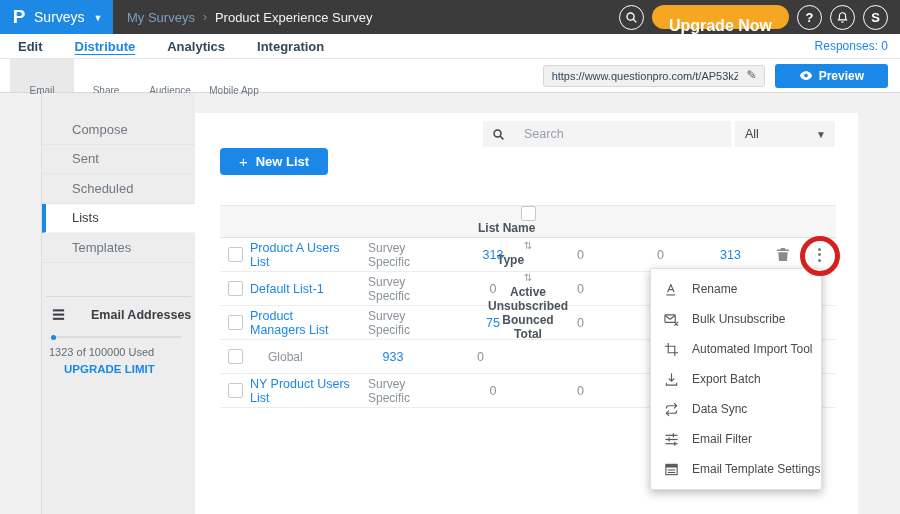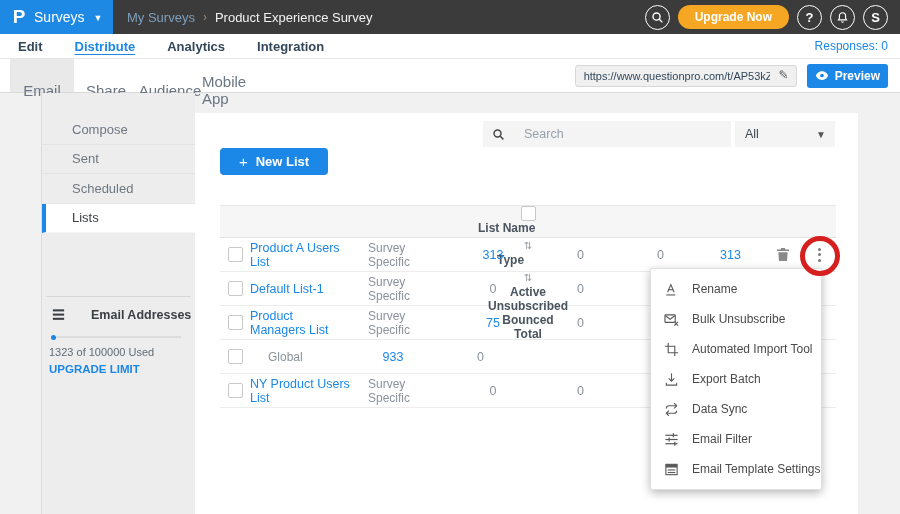--- a/index.html
+++ b/index.html
@@ -12,54 +12,54 @@
   .brand { width:113px; height:34px; background:#1e88e5; display:flex; align-items:center; padding-left:13px; gap:9px; color:#fff; }
   .brand .logo { font-weight:700; font-size:18px; line-height:1; transform:scaleX(1.05); }
   .brand .prod { font-size:14px; }
   .caret { font-size:9px; color:#fff; margin-top:1px; }
   .crumbs { display:flex; align-items:center; gap:8px; margin-left:14px; font-size:13px; }
   .crumb-parent { color:#7e9fbe; }
   .crumb-sep { color:#8a8a8a; font-size:12px; }
   .crumb-current { color:#f2f2f2; }
   .header-right { margin-left:auto; display:flex; align-items:center; gap:8px; margin-right:12px; }
   .hcircle { width:25px; height:25px; border:1.6px solid #fff; border-radius:50%; display:flex; align-items:center; justify-content:center; color:#fff; font-size:13px; font-weight:700; }
-  .upgrade-btn { background:#f5a623; color:#fff; font-size:12px; font-weight:700; border:none; border-radius:12px; height:24px; padding:4px 17px; }
+  .upgrade-btn { background:#f5a623; color:#fff; font-size:16px; font-weight:700; border:none; border-radius:12px; height:24px; padding:12px 17px; }
 
   
   .surveynav { position:absolute; left:0; top:34px; width:900px; height:25px; background:#fff; border-bottom:1px solid #e6e6e6; display:flex; align-items:center; padding:0 12px 0 18px; }
   .surveynav .tabs { display:flex; gap:32px; }
   .snav-item { font-size:13px; font-weight:600; color:#33475b; cursor:pointer; }
   .snav-item.active { color:#1b87e6; text-decoration:underline; text-underline-offset:3px; }
   .responses { margin-left:auto; font-size:12px; color:#1b87e6; }
 
   
   .toolbar { position:absolute; left:0; top:59px; width:900px; height:34px; background:#fff; border-bottom:1px solid #d9d9d9; display:flex; align-items:stretch; padding-left:10px; }
   .ttab { width:64px; display:flex; flex-direction:column; align-items:center; justify-content:center; gap:1px; color:#6b7683; }
-  .ttab .tlabel { font-size:15px;margin-top:28px; }
+  .ttab .tlabel { font-size:10px;margin-top:28px; }
   .ttab.active { background:#e9e9e9; }
   .ttab svg { display:block; }
   .toolbar-right { margin-left:auto; display:flex; align-items:center; gap:10px; margin-right:12px; }
   .urlwrap { position:relative; width:222px; height:22px; }
   .urlwrap input { width:100%; height:100%; background:#f0f0f0; border:1px solid #d7d7d7; border-radius:3px; font-size:11px; color:#33475b; padding:0 26px 0 8px; font-family:"Liberation Sans",sans-serif; }
   .pencil { position:absolute; right:3px; top:2px; width:20px; height:17px; display:flex; align-items:center; justify-content:center; color:#555; font-size:12px; cursor:pointer; }
-  .preview-btn { height:24px; background:#1b87e6; color:#fff; border:none; border-radius:3px; font-size:12px; font-weight:600; display:flex; align-items:center; gap:6px; padding:0 8px; }
+  .preview-btn { height:24px; background:#1b87e6; color:#fff; border:none; border-radius:3px; font-size:12px; font-weight:600; display:flex; align-items:center; gap:6px; padding:0 24px; }
 
   
   .rail-divider { position:absolute; left:41px; top:93px; width:1px; height:421px; background:#dcdcdc; }
   .sidebar { position:absolute; left:42px; top:93px; width:153px; height:421px; background:#ededed; }
   .smenu { position:absolute; left:0; top:22px; width:153px; }
   .smenu-item { height:29.5px; display:flex; align-items:center; padding-left:30px; font-size:13px; color:#6f7780; border-bottom:1px solid rgba(0,0,0,0.035); cursor:pointer; }
   .smenu-item.active { background:#fff; border-left:4px solid #1b87e6; padding-left:26px; color:#3c4043; }
   .ea-divider { position:absolute; left:4px; top:203px; width:145px; height:1px; background:#d8d8d8; }
   .ea-head { position:absolute; left:9px; top:214px; display:flex; align-items:center; gap:25px; }
   .ea-title { font-size:12.5px; font-weight:700; color:#3a3f44; }
   .ea-track { position:absolute; left:9px; top:243px; width:130px; height:2px; background:#dcdcdc; }
   .ea-dot { position:absolute; left:0; top:-1.5px; width:5px; height:5px; border-radius:50%; background:#1b87e6; }
   .ea-usage { position:absolute; left:7px; top:253px; font-size:11px; color:#5f6b76; }
-  .ea-upgrade { position:absolute; left:7px; top:270px; font-size:11.5px; font-weight:700; color:#1b87e6; cursor:pointer; }
+  .ea-upgrade { position:absolute; left:22px; top:270px; font-size:11.5px; font-weight:700; color:#1b87e6; cursor:pointer; }
 
   
   .panel { position:absolute; left:195px; top:113px; width:663px; height:401px; background:#fff; }
   .search-wrap { position:absolute; left:288px; top:8px; width:248px; height:26px; background:#f4f4f4; display:flex; align-items:center; padding-left:9px; gap:19px; }
   .search-wrap input { flex:1; border:none; background:transparent; font-size:12.5px; color:#3c4852; outline:none; font-family:"Liberation Sans",sans-serif; }
   .search-wrap input::placeholder { color:#98a0a8; }
   .filter-all { position:absolute; left:540px; top:8px; width:100px; height:26px; background:#f4f4f4; display:flex; align-items:center; justify-content:space-between; padding:0 9px 0 10px; font-size:12.5px; color:#3c4852; cursor:pointer; }
   .filter-all .caret2 { color:#555; font-size:10px; }
   .newlist-btn { position:absolute; left:25px; top:35px; width:108px; height:27px; background:#1b87e6; color:#fff; border:none; border-radius:4px; font-size:13px; font-weight:600; display:flex; align-items:center; justify-content:center; gap:8px; }
   .newlist-btn .plus { font-size:15px; font-weight:400; margin-top:-1px; }
@@ -187,20 +187,21 @@
     </div>
   </div>
 
   <div class="rail-divider"></div>
   <div class="sidebar">
     <div class="smenu">
       <div class="smenu-item">Compose</div>
       <div class="smenu-item">Sent</div>
       <div class="smenu-item">Scheduled</div>
       <div class="smenu-item active">Lists</div>
+      <div class="smenu-item">Templates</div>
     </div>
     <div class="ea-divider"></div>
     <div class="ea-head">
       <svg width="15" height="15" viewBox="0 0 16 16">
           <rect x="2" y="2.5" width="12" height="2.2" fill="#3a3f44"></rect>
           <rect x="2" y="7" width="12" height="2.2" fill="#3a3f44"></rect>
           <rect x="2" y="11.5" width="12" height="2.2" fill="#3a3f44"></rect>
         </svg>
       <span class="ea-title">Email Addresses</span>
     </div>

